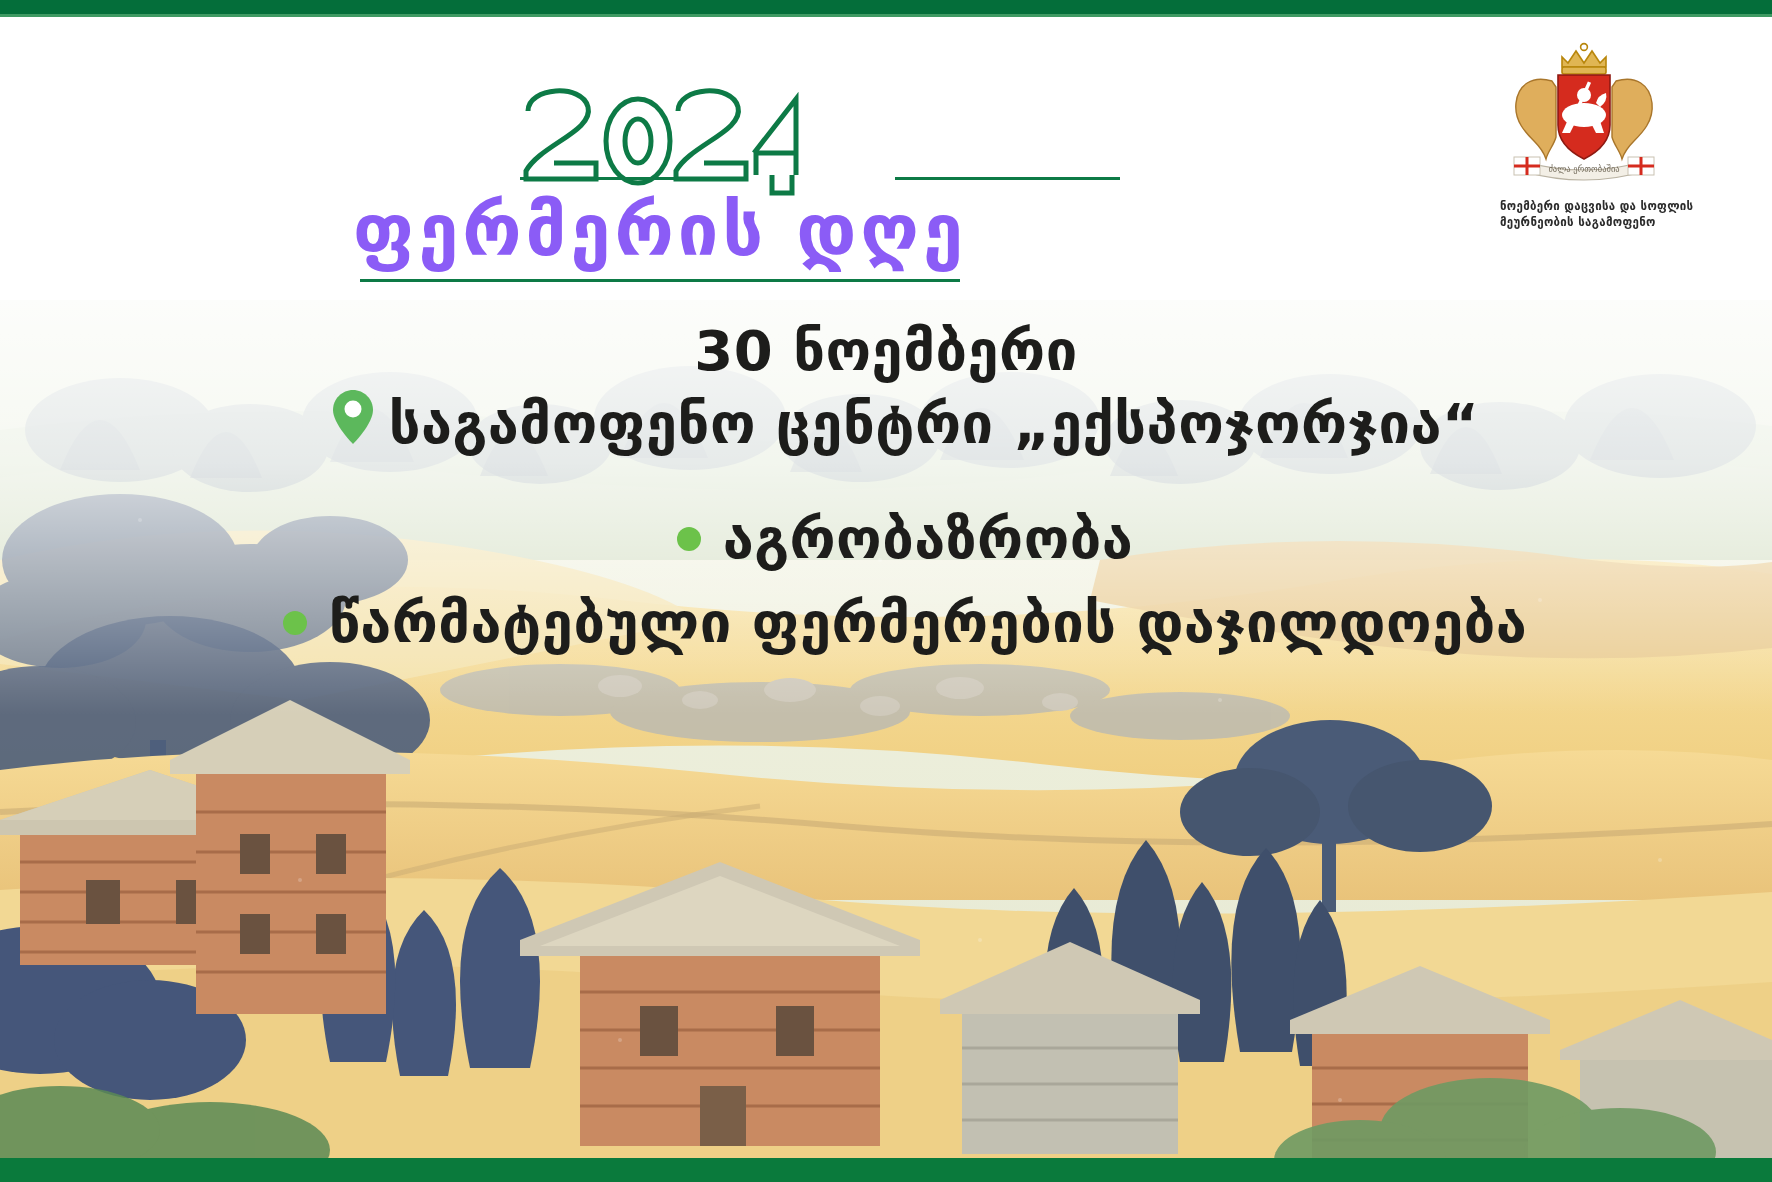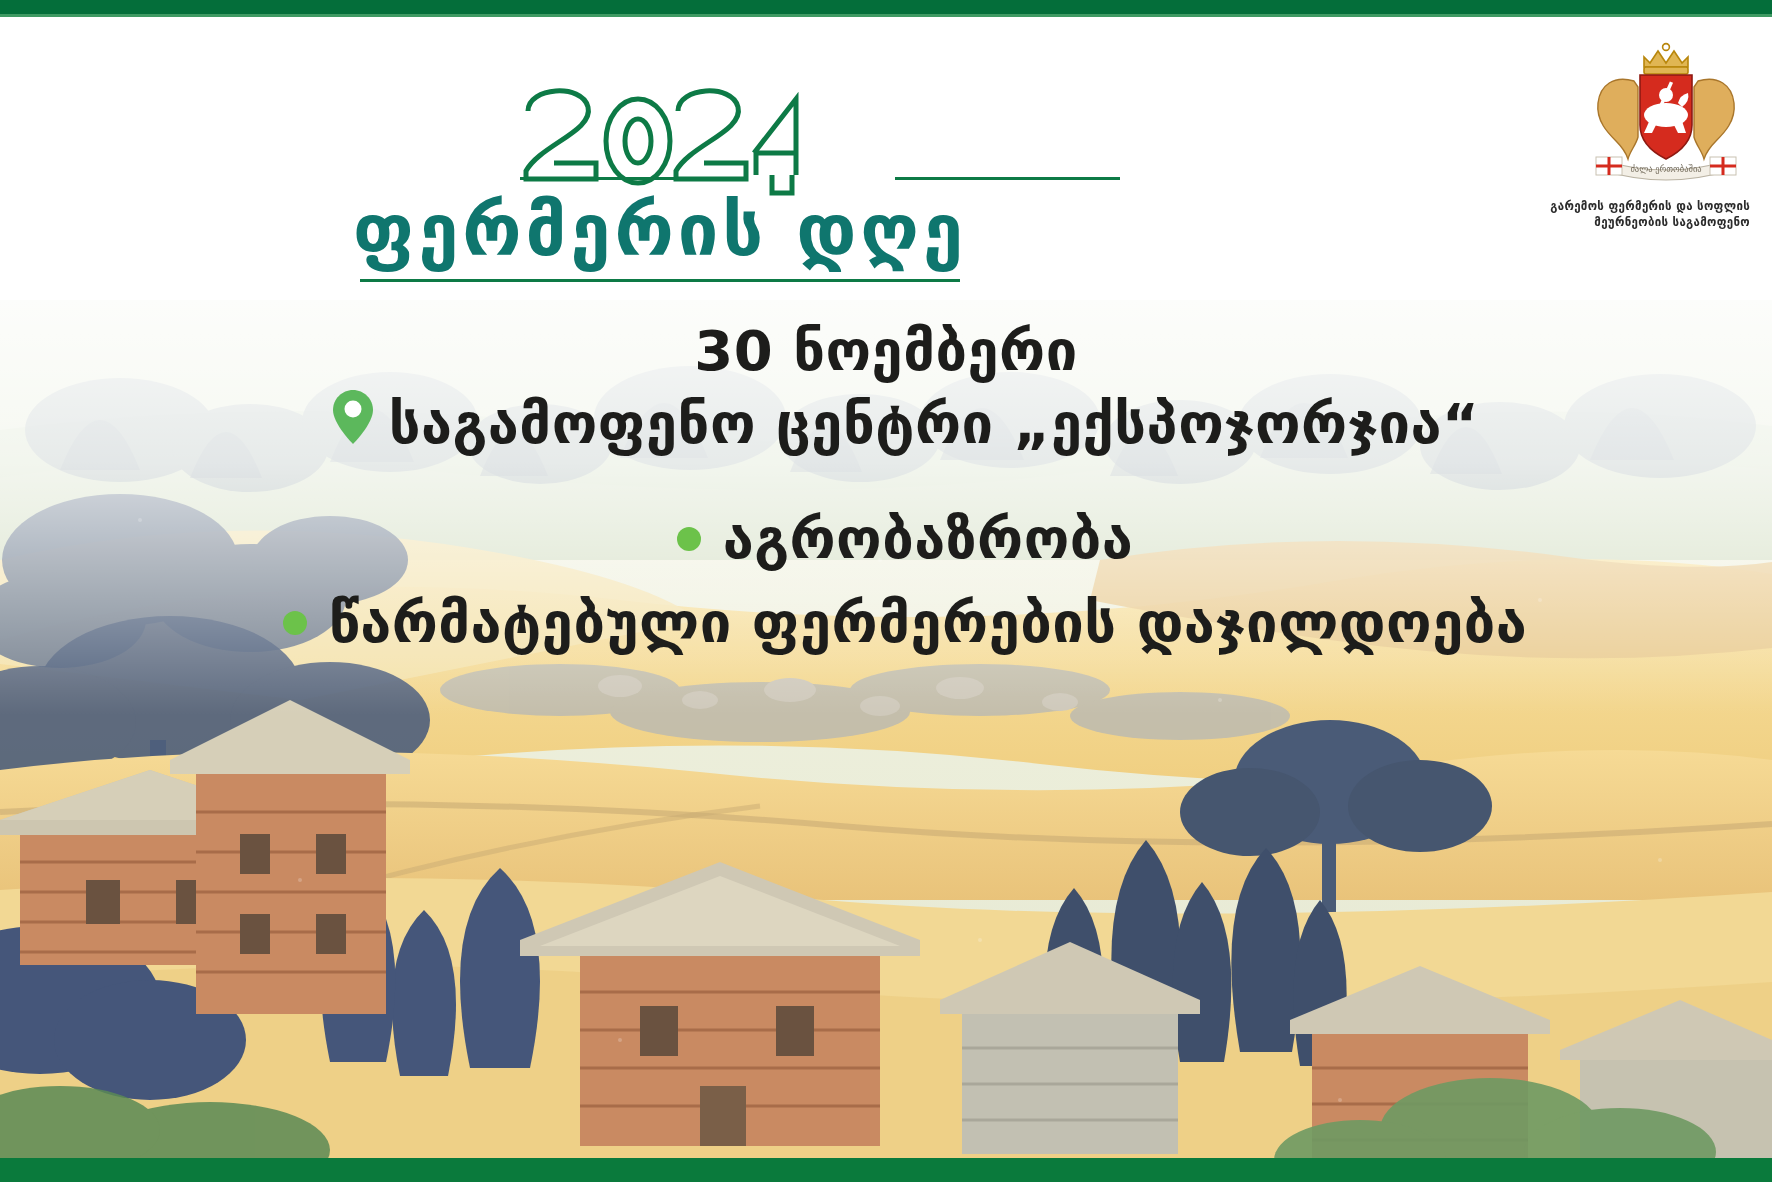--- a/index.html
+++ b/index.html
@@ -19,28 +19,28 @@
   .header{position:absolute;left:0;top:17px;width:100%;height:283px;background:#ffffff;z-index:30;}
 
   .logo-lockup{position:absolute;left:0;top:60px;width:1320px;text-align:center;}
   .year-row{position:relative;height:120px;display:flex;align-items:center;justify-content:center;}
   .year-svg{display:block;}
   .rule-left,.rule-right{position:absolute;top:100px;height:3px;background:#0d7a46;}
   .rule-left{left:520px;width:210px;}
   .rule-right{left:895px;width:225px;}
 
   .title-main{
-    font-size:72px;letter-spacing:4px;color:#0f766e;font-weight:700;
+    font-size:72px;letter-spacing:4px;color:#8b5cf6;font-weight:700;
     line-height:1.05;margin-top:-4px;
     font-family:"DejaVu Sans","Liberation Sans",sans-serif;
   }
   .title-underline{margin:10px auto 0;width:600px;height:3px;background:#0d7a46;}
 
   
-  .ministry{position:absolute;right:22px;top:24px;width:250px;text-align:right;}
+  .ministry{position:absolute;right:22px;top:24px;width:250px;text-align:left;}
   .ministry-caption{
     margin-top:4px;font-size:11.5px;font-weight:700;letter-spacing:.3px;
     color:#2b2b2b;line-height:1.35;
   }
 
   
   .scene{position:absolute;left:0;top:0;width:1772px;height:1182px;z-index:1;}
   .scene svg{display:block;width:100%;height:100%;}
 
   
@@ -345,21 +345,21 @@
         <text x="84" y="131" text-anchor="middle" font-size="8.5" fill="#6e6656" font-family="'DejaVu Sans',sans-serif">ძალა ერთობაშია</text>
 
         <g stroke="#c9c2b2" stroke-width="1">
           <rect x="14" y="116" width="26" height="18" fill="#fff"></rect>
           <path d="M14 125 h26 M27 116 v18" stroke="#d52b1e" stroke-width="3"></path>
           <rect x="128" y="116" width="26" height="18" fill="#fff"></rect>
           <path d="M128 125 h26 M141 116 v18" stroke="#d52b1e" stroke-width="3"></path>
         </g>
       </svg>
       <div class="ministry-caption">
-        <div>გარემოს ფერმერის და სოფლის</div>
+        <div>ნოემბერი დაცვისა და სოფლის</div>
         <div>მეურნეობის საგამოფენო</div>
       </div>
     </div>
   </div>
 
   <div class="content">
 
     <div class="line-date">30 ნოემბერი</div>
 
     <div class="line-venue">

